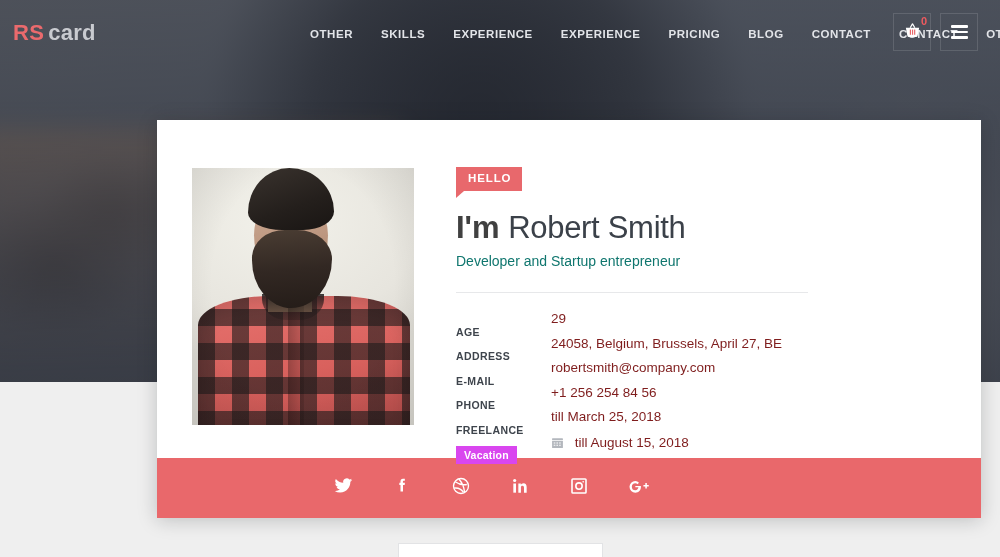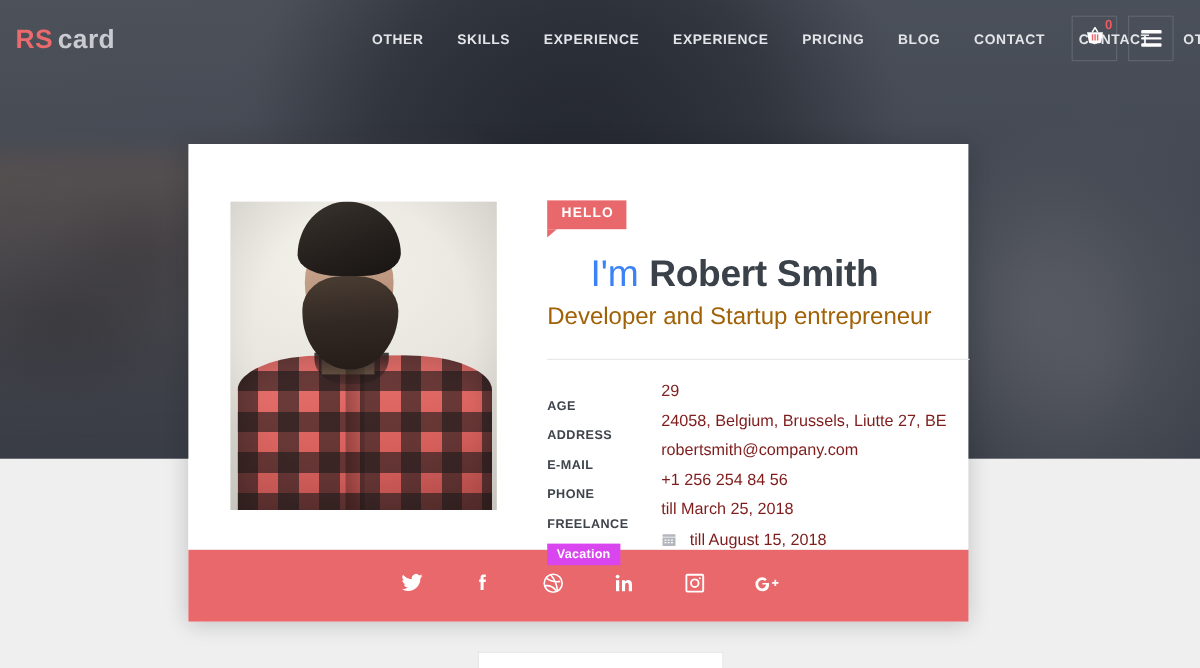--- a/index.html
+++ b/index.html
@@ -70,21 +70,21 @@
   }
   .basket-badge {
     position: absolute; top: 2px; right: 3px;
     color: #ee5a5f; font-size: 11px; font-weight: bold; line-height: 1;
   }
   .burger { width: 17px; }
   .burger i { display: block; height: 2.5px; background: #fff; margin: 3px 0; border-radius: 1px; }
 
   
   .card-wrap {
-    position: absolute; left: 157px; top: 120px; width: 650px; z-index: 10;
+    position: absolute; left: 157px; top: 120px; width: 824px; z-index: 10;
     box-shadow: 0 2px 18px rgba(20,22,28,0.22);
   }
   .card-body { background: #fff; height: 338px; position: relative; }
 
   .portrait {
     position: absolute; left: 35px; top: 48px; width: 222px; height: 257px;
     overflow: hidden;
     background: linear-gradient(to bottom, #eceae3 0%, #e6e4dd 55%, #dedcd6 100%);
   }
   .p-sky { position: absolute; inset: 0;
@@ -123,23 +123,23 @@
     background: #e8686c; color: #fff;
     font-size: 11.5px; font-weight: bold; letter-spacing: .9px;
     padding: 6px 11px 6px 12px; line-height: 1;
   }
   .hello::after {
     content: ""; position: absolute; left: 0; bottom: -7px;
     border-left: 8px solid #e8686c; border-bottom: 7px solid transparent;
   }
 
   .title { margin-top: 20px; font-size: 31px; line-height: 1.1; white-space: nowrap; }
-  .title .im { color: #3b82f6; font-weight: normal; margin-left: 36px; }
-  .title .name { color: #3b4149; font-weight: bold; letter-spacing: -.3px; }
-  .subtitle { margin-top: 8px; font-size: 20px; color: #a16207; }
+  .title .im { color: #404040; font-weight: bold; }
+  .title .name { color: #3b4149; font-weight: normal; letter-spacing: -.3px; }
+  .subtitle { margin-top: 8px; font-size: 14px; color: #0f766e; }
 
   .divider { margin-top: 23px; height: 1px; background: #e7e8ea; width: 352px; }
 
   .rows { margin-top: 14px; }
   .row { display: flex; align-items: center; height: 24.5px; }
   .row-label { width: 95px; font-size: 10.5px; font-weight: bold; color: #3e444c; letter-spacing: .4px; margin-top: 26px; }
   .row-value { font-size: 13.5px; color: #7f1d1d; }
   .vac-badge {
     background: #d946ef; color: #fff; font-size: 10.5px; font-weight: bold;
     padding: 3px 8px; letter-spacing: .2px; line-height: 1.3;
@@ -240,21 +240,21 @@
 
         <div class="divider"></div>
 
         <div class="rows">
           <div class="row">
             <div class="row-label">AGE</div>
             <div class="row-value">29</div>
           </div>
           <div class="row">
             <div class="row-label">ADDRESS</div>
-            <div class="row-value">24058, Belgium, Brussels, Liutte 27, BE</div>
+            <div class="row-value">24058, Belgium, Brussels, April 27, BE</div>
           </div>
           <div class="row">
             <div class="row-label">E-MAIL</div>
             <div class="row-value">robertsmith@company.com</div>
           </div>
           <div class="row">
             <div class="row-label">PHONE</div>
             <div class="row-value">+1 256 254 84 56</div>
           </div>
           <div class="row">

